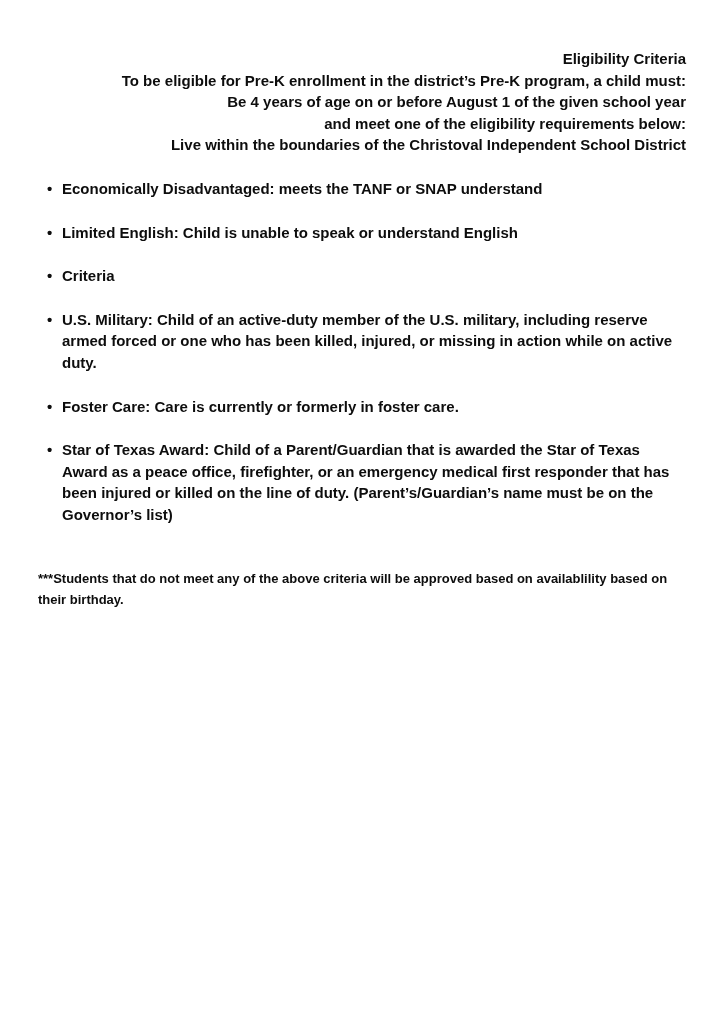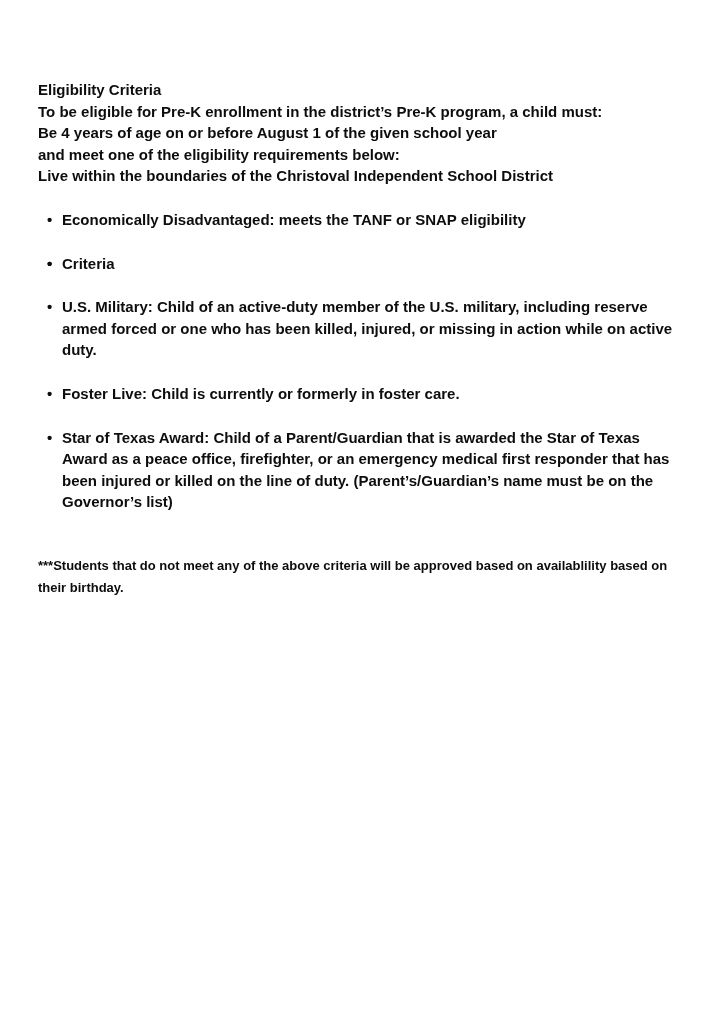--- a/index.html
+++ b/index.html
@@ -17,24 +17,23 @@
   }
   .page {
     box-sizing: border-box;
     width: 724px;
     height: 1024px;
     padding: 48px 38px 0 38px;
     background: #ffffff;
     overflow: hidden;
   }
   .header {
-    text-align: left;
+    text-align: right;
     font-size: 15px;
     line-height: 21.6px;
-    margin-top: 31px;
   }
   .header .hline {
     white-space: normal;
   }
   ul.bullets {
     list-style: none;
     margin: 22px 0 0 0;
     padding: 0 0 0 9px;
     font-size: 15px;
     line-height: 21.6px;
@@ -64,36 +63,37 @@
     <div class="hline">Eligibility Criteria</div>
     <div class="hline">To be eligible for Pre-K enrollment in the district’s Pre-K program, a child must:</div>
     <div class="hline">Be 4 years of age on or before August 1 of the given school year</div>
     <div class="hline">and meet one of the eligibility requirements below:</div>
     <div class="hline">Live within the boundaries of the Christoval Independent School District</div>
   </div>
 
   <ul class="bullets">
     <li>
       <span class="marker">•</span>
-      <span>Economically Disadvantaged: meets the TANF or SNAP eligibility</span>
+      <span>Economically Disadvantaged: meets the TANF or SNAP understand</span>
     </li>
     <li>
       <span class="marker">•</span>
+      <span>Limited English: Child is unable to speak or understand English</span>
     </li>
     <li>
       <span class="marker">•</span>
       <span>Criteria</span>
     </li>
     <li>
       <span class="marker">•</span>
       <span>U.S. Military: Child of an active-duty member of the U.S. military, including reserve armed forced or one who has been killed, injured, or missing in action while on active duty.</span>
     </li>
     <li>
       <span class="marker">•</span>
-      <span>Foster Live: Child is currently or formerly in foster care.</span>
+      <span>Foster Care: Care is currently or formerly in foster care.</span>
     </li>
     <li>
       <span class="marker">•</span>
       <span>Star of Texas Award: Child of a Parent/Guardian that is awarded the Star of Texas Award as a peace office, firefighter, or an emergency medical first responder that has been injured or killed on the line of duty. (Parent’s/Guardian’s name must be on the Governor’s list)</span>
     </li>
   </ul>
 
   <p class="footer-note">***Students that do not meet any of the above criteria  will be approved based on availablility based on their birthday.</p>
 
 </div>

